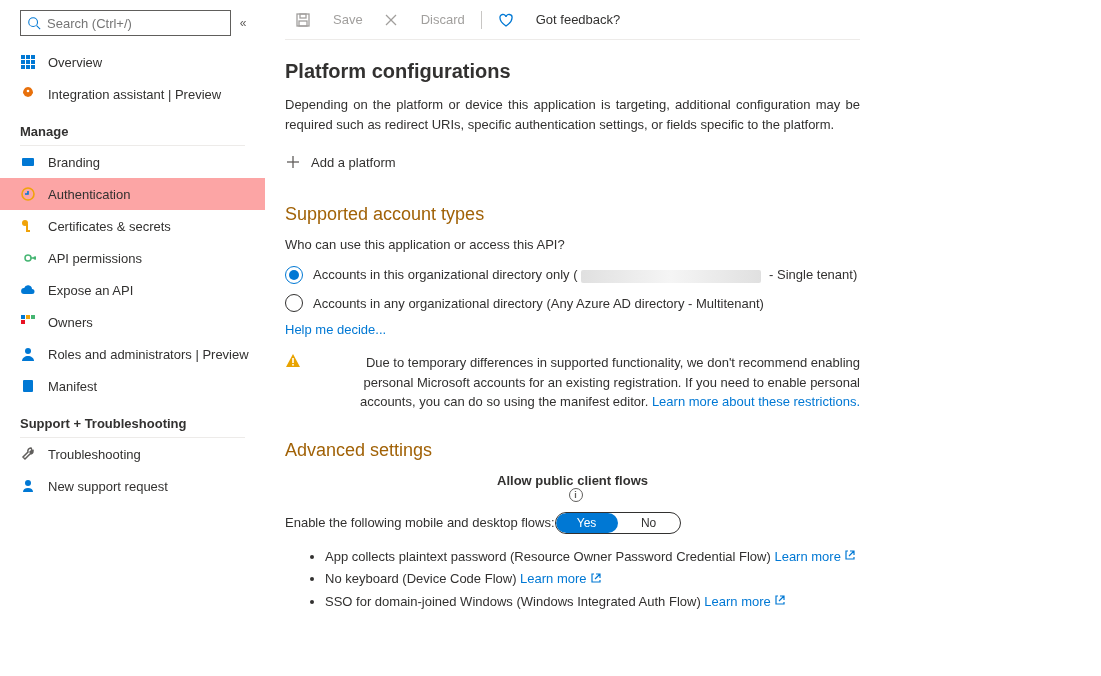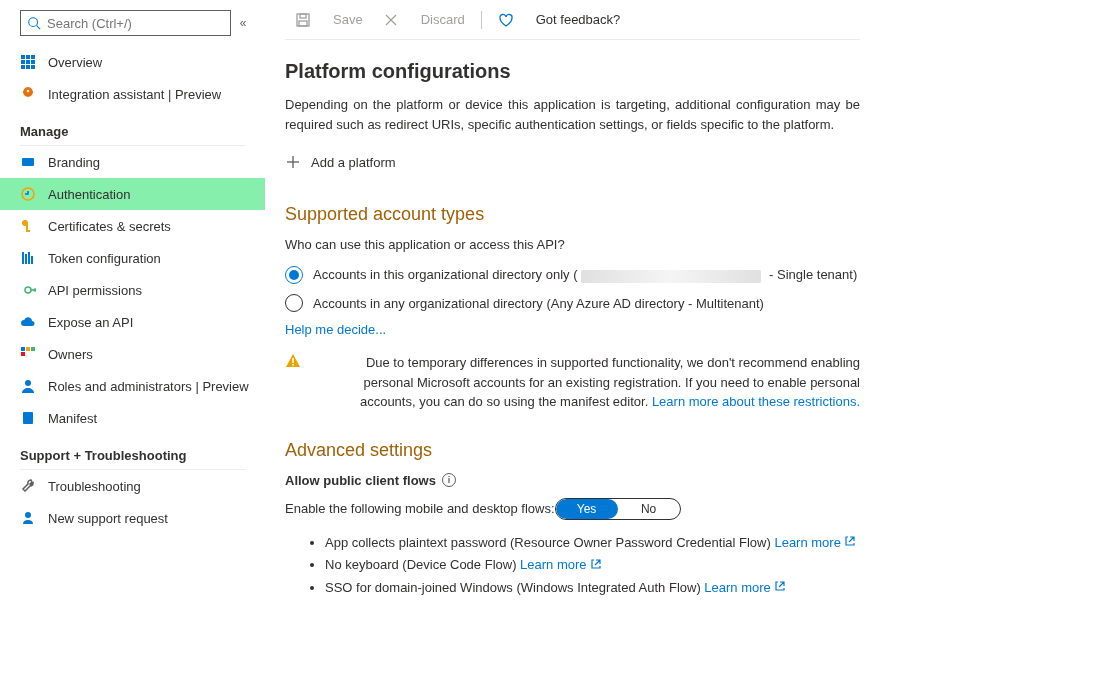--- a/index.html
+++ b/index.html
@@ -5,21 +5,21 @@
 * { box-sizing: border-box; margin: 0; padding: 0; }
 body { font-family: "Segoe UI", Arial, sans-serif; font-size: 13px; color: #323130; background: #fff; }
 .container { display: flex; width: 920px; height: 676px; }
 .sidebar { width: 265px; padding: 10px 0; }
 .search-row { display: flex; align-items: center; padding: 0 10px 10px 20px; }
 .search-box { flex: 1; display: flex; align-items: center; border: 1px solid #605e5c; height: 26px; padding: 0 6px; background: #fff; }
 .search-box svg { width: 14px; height: 14px; color: #0078d4; }
 .search-box input { border: none; outline: none; font-size: 13px; flex: 1; margin-left: 6px; color: #323130; }
 .collapse-btn { width: 24px; text-align: center; cursor: pointer; color: #605e5c; font-size: 12px; }
 .nav-item { display: flex; align-items: center; height: 32px; padding: 0 10px 0 20px; cursor: pointer; color: #323130; }
-.nav-item.active { background: #86efac; }
+.nav-item.active { background: #fca5a5; }
 .nav-icon { width: 16px; height: 16px; margin-right: 12px; display: flex; align-items: center; justify-content: center; }
 .nav-icon svg { width: 16px; height: 16px; }
 .nav-section { font-weight: 600; font-size: 13px; padding: 14px 10px 6px 20px; color: #323130; }
 .nav-divider { border-bottom: 1px solid #edebe9; margin: 0 20px; }
 .main { flex: 1; padding: 0 60px 20px 20px; overflow-y: auto; }
 .toolbar { display: flex; align-items: center; height: 40px; border-bottom: 1px solid #edebe9; margin-bottom: 20px; }
 .tb-btn { display: flex; align-items: center; padding: 0 10px; height: 40px; cursor: pointer; color: #323130; gap: 16px; }
 .tb-btn.disabled { color: #a19f9d; cursor: default; }
 .tb-icon { width: 16px; height: 16px; margin-right: 6px; display: flex; align-items: center; justify-content: center; }
 .tb-sep { width: 1px; height: 18px; background: #c8c6c4; margin: 0 6px; }
@@ -30,21 +30,21 @@
 .add-platform svg { width: 16px; height: 16px; margin-right: 10px; color: #605e5c; }
 .subhead { margin-bottom: 14px; }
 .radio-row { display: flex; align-items: center; margin-bottom: 10px; cursor: pointer; }
 .radio { width: 18px; height: 18px; border: 1px solid #323130; border-radius: 50%; margin-right: 10px; display: flex; align-items: center; justify-content: center; }
 .radio.selected { border-color: #0078d4; }
 .radio.selected::after { content: ""; width: 10px; height: 10px; background: #0078d4; border-radius: 50%; }
 .redacted { display: inline-block; width: 180px; height: 13px; background: linear-gradient(to right, #e0e0e0, #f5f5f5 50%, #e0e0e0); margin: 0 4px; border-radius: 2px; vertical-align: middle; }
 .link { color: #0078d4; cursor: pointer; }
 .warning-box { display: flex; gap: 14px; margin: 16px 0; line-height: 1.5; text-align: right; }
 .warn-icon svg { width: 16px; height: 16px; }
-.bold-sub { font-weight: 600; margin-bottom: 10px; display: flex; align-items: center; }
+.bold-sub { font-weight: 600; margin-bottom: 10px; display: flex; align-items: center; flex-direction: column; }
 .info-icon { width: 14px; height: 14px; border: 1px solid #605e5c; border-radius: 50%; margin-left: 6px; font-size: 9px; display: flex; align-items: center; justify-content: center; color: #605e5c; cursor: pointer;}
 .flows-row { display: flex; justify-content: flex-start; align-items: center; margin-bottom: 14px; }
 .toggle { display: flex; border: 1px solid #323130; border-radius: 12px; overflow: hidden; height: 22px; cursor: pointer; }
 .toggle-opt { width: 62px; display: flex; align-items: center; justify-content: center; font-size: 12px; }
 .toggle-opt.on { background: #0078d4; color: #fff; border-radius: 11px; }
 ul.flows { padding-left: 40px; }
 ul.flows li { margin-bottom: 4px; line-height: 1.4; }
 .ext-icon { display: inline-block; vertical-align: middle; margin-left: 3px; }
 .ext-icon svg { width: 12px; height: 12px; color: #0078d4; }
 </style>
@@ -111,31 +111,20 @@
     </div>
     <div class="nav-item">
       <span class="nav-icon">
           <svg viewBox="0 0 16 16" fill="#f0a30a">
             <circle cx="5" cy="5" r="3"></circle>
             <rect x="6" y="6" width="2" height="8"></rect>
             <rect x="6" y="12" width="4" height="2"></rect>
           </svg>
         </span>
       <span>Certificates &amp; secrets</span>
-    </div>
-    <div class="nav-item">
-      <span class="nav-icon">
-          <svg viewBox="0 0 16 16" fill="#0078d4">
-            <rect x="2" y="2" width="2" height="12"></rect>
-            <rect x="5" y="4" width="2" height="10"></rect>
-            <rect x="8" y="2" width="2" height="12"></rect>
-            <rect x="11" y="6" width="2" height="8"></rect>
-          </svg>
-        </span>
-      <span>Token configuration</span>
     </div>
     <div class="nav-item">
       <span class="nav-icon">
           <svg viewBox="0 0 16 16" fill="none" stroke="#45b572" stroke-width="1.5">
             <circle cx="8" cy="8" r="3"></circle>
             <path d="M11 8 L15 8"></path>
             <circle cx="15" cy="8" r="1" fill="#45b572"></circle>
           </svg>
         </span>
       <span>API permissions</span>

